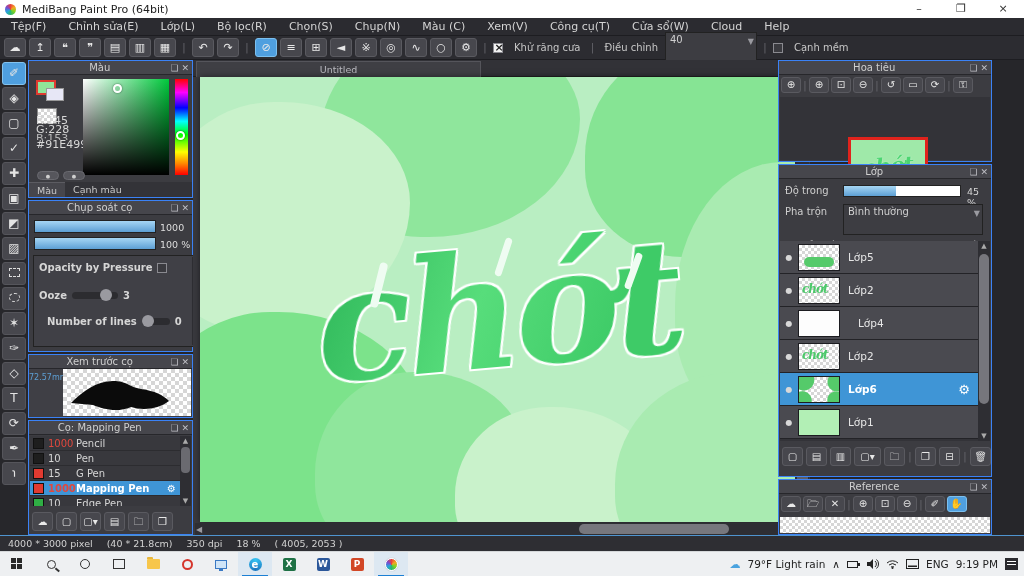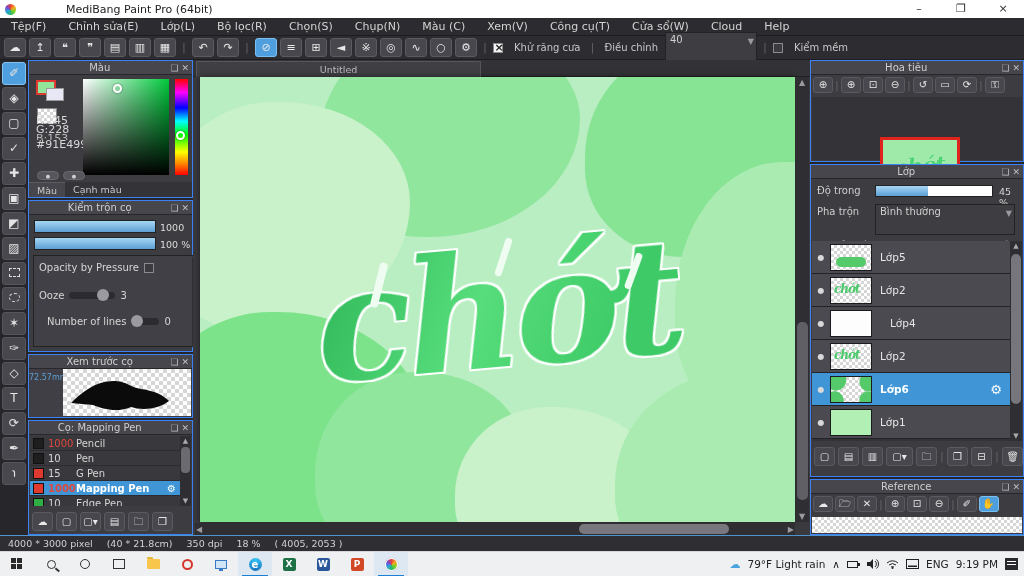--- a/index.html
+++ b/index.html
@@ -2,21 +2,21 @@
 <html><head>
 <meta charset="utf-8">
 <style>
   * { margin:0; padding:0; box-sizing:border-box; }
   html,body { width:1024px; height:576px; overflow:hidden; background:#26262a;
     font-family:"DejaVu Sans","Liberation Sans",sans-serif; }
   #app { position:relative; width:1024px; height:576px; }
 
   
   .titlebar { position:absolute; left:0; top:0; width:1024px; height:18px; background:#ffffff;
-    display:flex; align-items:center; font-size:11px; color:#222;gap:44px; }
+    display:flex; align-items:center; font-size:11px; color:#222; }
   .app-logo { width:11px; height:11px; border-radius:50%; margin:0 6px 0 5px;
     background:conic-gradient(#e8413c,#f5a623,#7ed321,#2bb673,#29a3dd,#7a4bd0,#e8413c); }
   .win-title { flex:0 0 auto; }
   .win-controls { margin-left:auto; display:flex; height:18px; }
   .win-btn { width:42px; text-align:center; font-size:11px; color:#333; line-height:18px; }
 
   
   .menubar { position:absolute; left:0; top:18px; width:1024px; height:18px; background:#2b2b30;
     display:flex; align-items:center; gap:0; font-size:11px; color:#d4d4d4; border-bottom:1px solid #1d1d21; }
   .menu-item { padding:0 11px; line-height:18px; }
@@ -42,21 +42,21 @@
   .toolstrip { position:absolute; left:0; top:60px; width:28px; height:475px; background:#27272b;
     display:flex; flex-direction:column; align-items:center; padding-top:2px; gap:2px; }
   .tool { width:24px; height:23px; background:#47474d; border:1px solid #55555b; border-radius:3px;
     color:#e4e4e4; font-size:12px; line-height:21px; text-align:center; }
   .tool.sel { background:#4f9fdf; border-color:#83c3ef; }
   .dash-sq { display:inline-block; width:11px; height:9px; border:1px dashed #ddd; margin-top:5px; }
   .dash-c { display:inline-block; width:11px; height:9px; border:1px dashed #ddd; border-radius:50%; margin-top:5px; }
 
   
   .lcol { position:absolute; left:28px; top:60px; width:165px; height:475px; }
-  .rcol { position:absolute; left:810px; top:60px; width:214px; height:475px;border-radius:32px; }
+  .rcol { position:absolute; left:778px; top:60px; width:214px; height:475px;border-radius:32px; }
   .panel { position:absolute; left:0; width:100%; background:#3c3c41; border:1px solid #3b82f6; }
   .phead { height:14px; background:#46464c; border-bottom:1px solid #27272b; display:flex; align-items:center;
     font-size:10px; color:#cfcfcf; padding:0 3px; }
   .phead .ptitle { flex:1; text-align:center; }
   .phico { color:#bfbfc5; font-size:9px; margin-left:3px; }
 
   
   .sw-fg { position:absolute; left:7px; top:5px; width:20px; height:15px; border:2px solid #e03a30; }
   .sw-bg { position:absolute; left:17px; top:13px; width:18px; height:13px; background:#e7e7f6; border:1px solid #999; }
   .checker { background:conic-gradient(#d6d6d6 0 25%,#fff 0 50%,#d6d6d6 0 75%,#fff 0) 0 0/8px 8px; }
@@ -78,21 +78,21 @@
   .ctabs { position:absolute; left:0; bottom:0; width:100%; height:15px; display:flex; background:#333338;
     font-size:9.5px; color:#c9c9c9; }
   .ctab { padding:1px 8px; line-height:13px; }
   .ctab.active { background:#46464c; border-top:1px solid #5c5c62; }
 
   
   .bslider { position:absolute; left:5px; height:13px; width:122px; border:1px solid #222;
     background:linear-gradient(to bottom,#a6d6f4,#5d9fd4); }
   .bval { position:absolute; font-size:9.5px; color:#ddd; }
   .optbox { position:absolute; left:4px; top:54px; width:172px; height:92px; background:#404046;
-    border:1px solid #222; font-size:10px; color:#d6d6d6; }
+    border:1px solid #222; font-size:10px; color:#d6d6d6;font-weight:bold; }
   .optrow { position:absolute; left:5px; display:flex; align-items:center; }
   .knob-track { width:46px; height:7px; background:#2c2c30; border-radius:4px; position:relative; margin:0 5px; }
   .knob { position:absolute; top:-3px; width:12px; height:12px; border-radius:50%; background:#9a9aa0; }
   .vscroll-mini { position:absolute; right:1px; top:1px; bottom:1px; width:11px; background:#2e2e33; }
   .vscroll-mini .thumb { position:absolute; left:1px; right:1px; top:12px; height:34px; background:#6a6a70; border-radius:4px; }
   .scr-arr { position:absolute; left:0; width:11px; text-align:center; font-size:7px; color:#aaa; }
 
   
   .pv-label { position:absolute; left:0; top:14px; bottom:0; width:34px; background:#3f3f45;
     font-size:8px; color:#5d9fd4; padding-top:4px; text-align:center; }
@@ -260,21 +260,21 @@
     <span class="cbx checked"></span>
     <span class="tb-label">Khử răng cưa</span>
     <span class="tb-sep">|</span>
     <span class="tb-label">Điều chỉnh</span>
     <span class="dropdown">
       <span>40</span>
       <span class="arr">▼</span>
     </span>
     <span class="tb-sep">|</span>
     <span class="cbx"></span>
-    <span class="tb-label">Kiểm mềm</span>
+    <span class="tb-label">Cạnh mềm</span>
   </div>
 
   <div class="toolstrip">
     <span class="tool sel">✐</span>
     <span class="tool">◈</span>
     <span class="tool">▢</span>
     <span class="tool">✓</span>
     <span class="tool">✚</span>
     <span class="tool">▣</span>
     <span class="tool">◩</span>
@@ -318,21 +318,21 @@
         <span class="mini-btn" style="left:34px;top:96px;"></span>
       </div>
       <div class="ctabs">
         <span class="ctab active">Màu</span>
         <span class="ctab">Cạnh màu</span>
       </div>
     </div>
 
     <div class="panel" style="top:140px;height:152px;">
       <div class="phead">
-        <span class="ptitle">Kiểm trộn cọ</span>
+        <span class="ptitle">Chụp soát cọ</span>
         <span class="phico">❏</span>
         <span class="phico">✕</span>
       </div>
       <div class="bslider" style="top:19px;"></div>
       <span class="bval" style="left:131px;top:21px;">1000</span>
       <div class="bslider" style="top:36px;"></div>
       <span class="bval" style="left:131px;top:38px;">100 %</span>
       <div class="optbox">
         <div class="optrow" style="top:6px;">
           <span>Opacity by Pressure</span>

